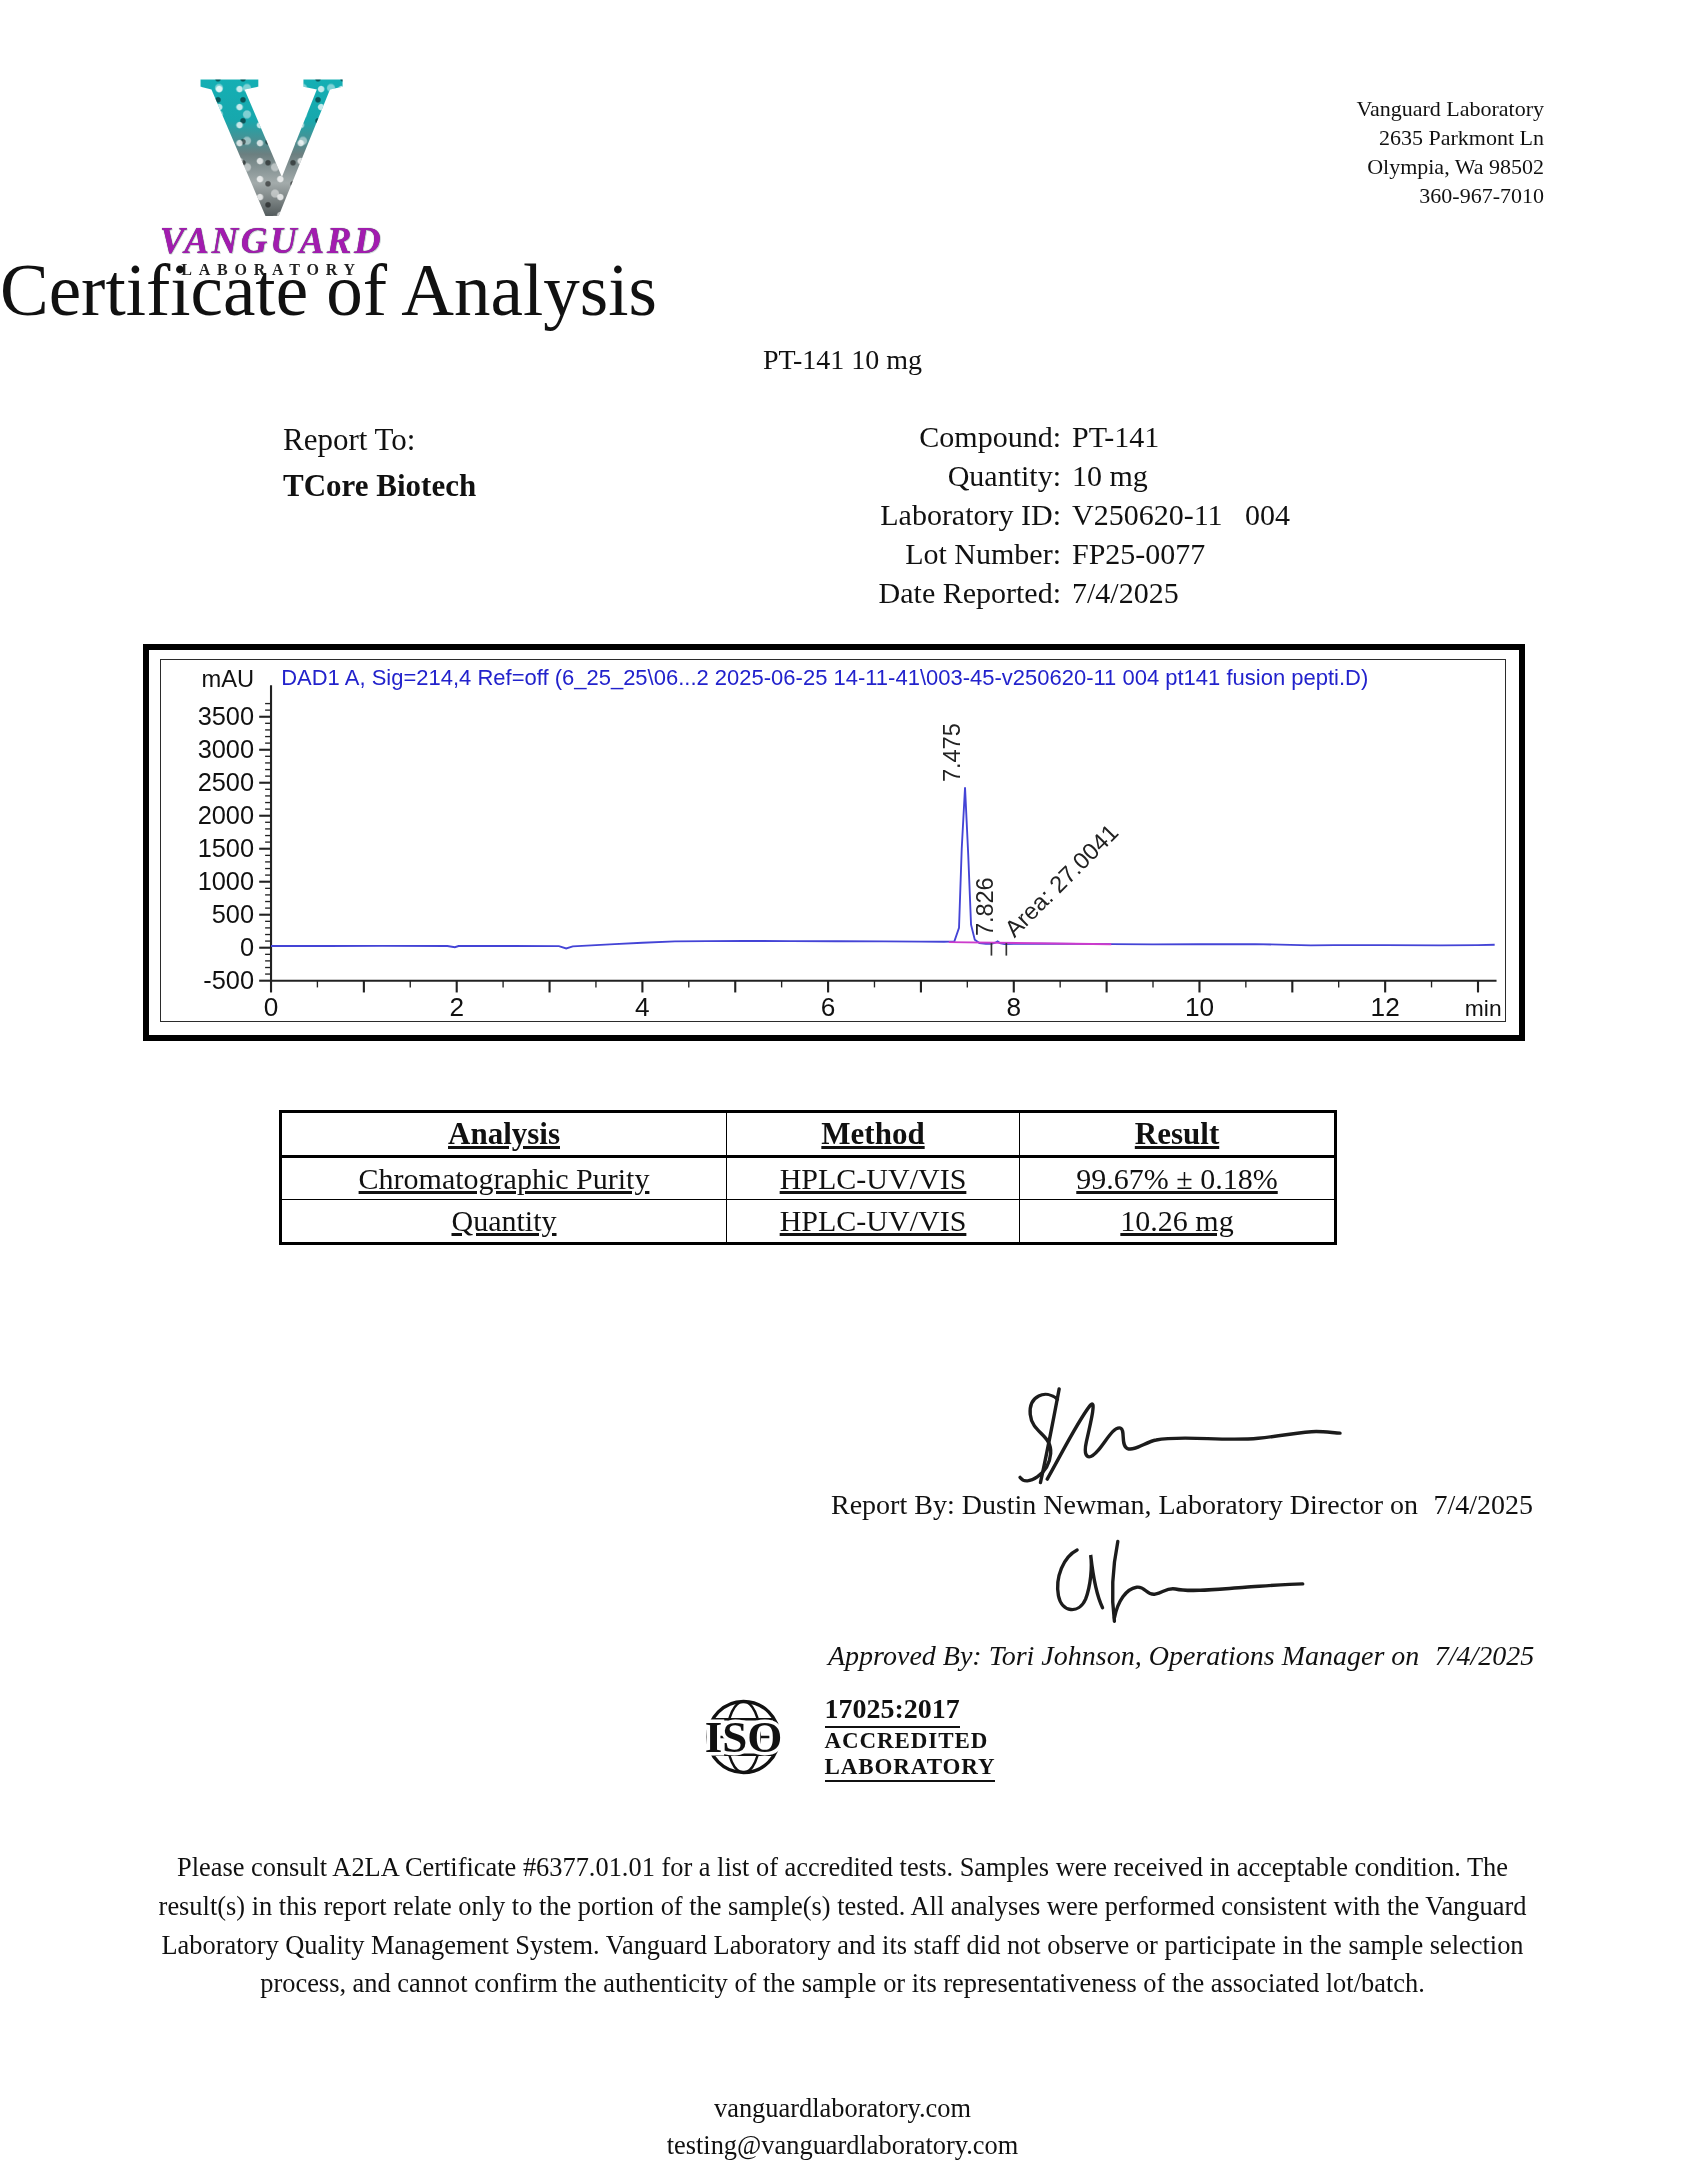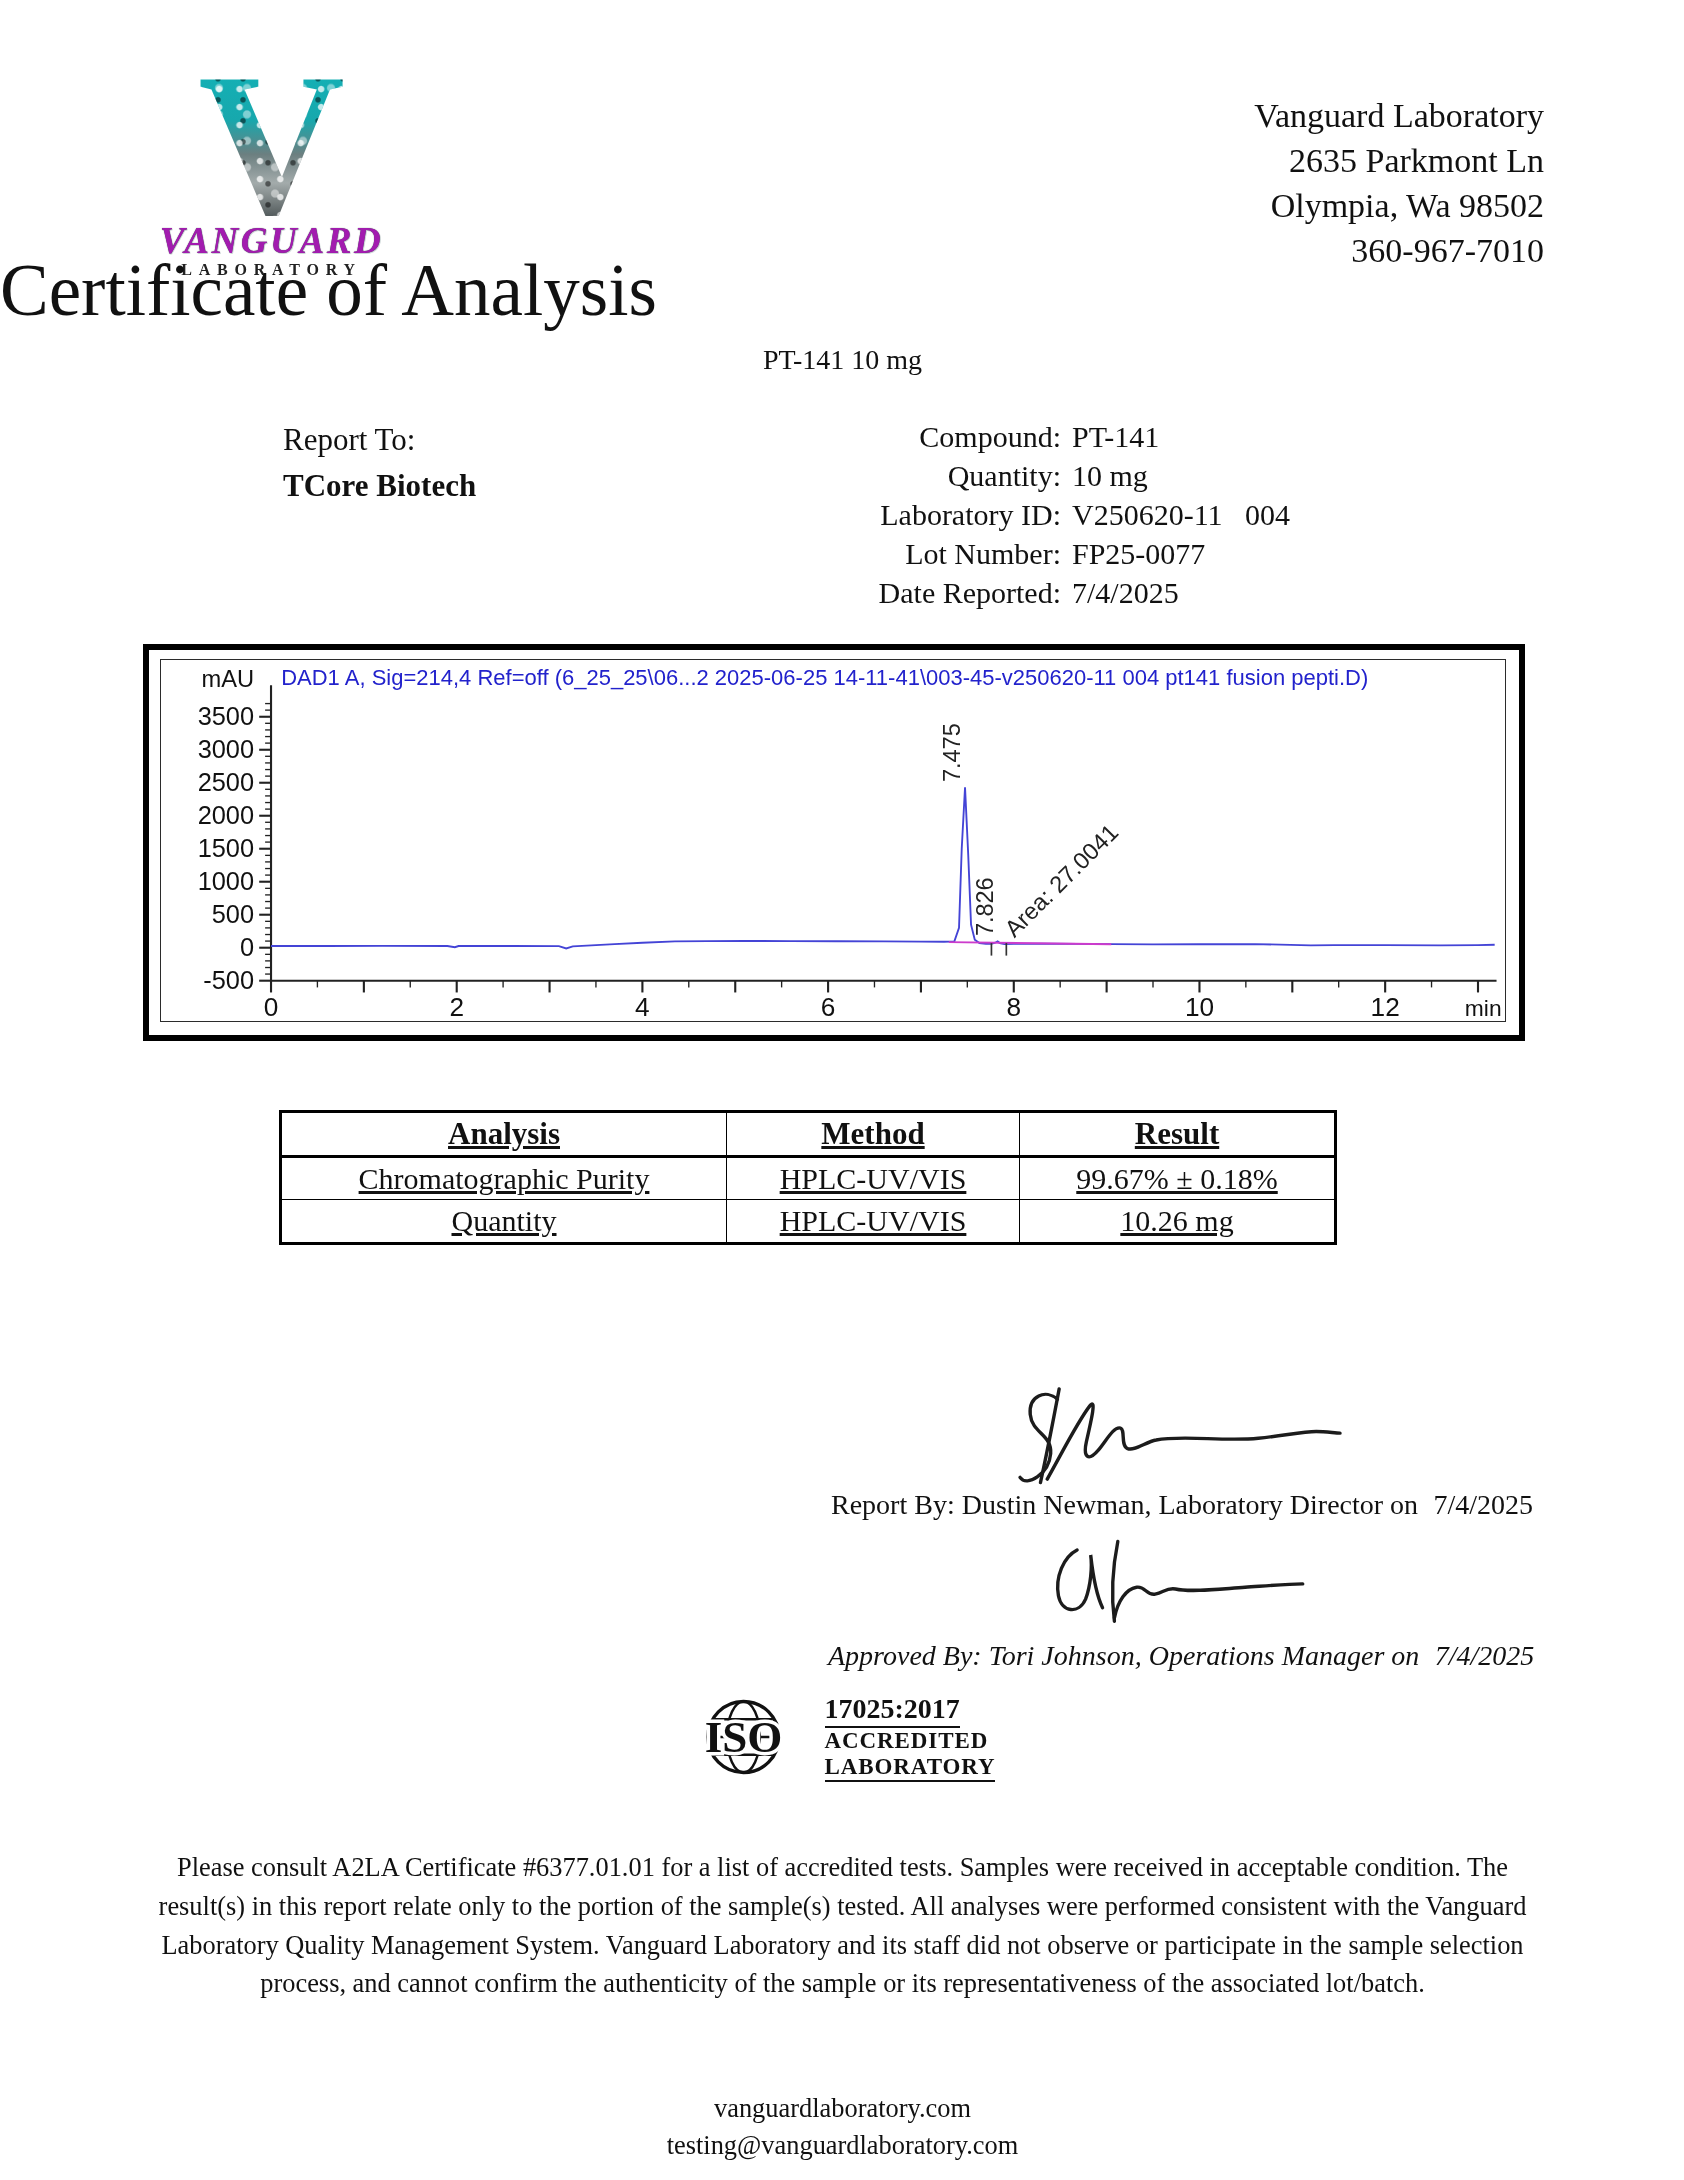--- a/index.html
+++ b/index.html
@@ -12,21 +12,21 @@
       radial-gradient(circle at 6px 5.1px, rgba(255,255,255,.75) 2.6px, transparent 3.8px),
       radial-gradient(circle at 16px 12.8px, rgba(0,0,0,.5) 2.1px, transparent 3.4px),
       radial-gradient(circle at 11px 22px, rgba(255,255,255,.45) 3.4px, transparent 4.7px),
       linear-gradient(180deg,#13b1b6 0%,#17a8ad 34%,#6c7f80 56%,#a3abab 74%,#41494a 100%);
     background-size:20.4px 18px,25px 21px,28px 26.4px,100% 100%;
     -webkit-background-clip:text;background-clip:text;color:transparent;}
   .logo-name{font-weight:bold;font-size:37px;letter-spacing:2.6px;color:#a21caf;
     text-shadow:0 0 0.9px #2c3d3d, 0.9px 0.9px 0 #d9e2e2;margin-top:-5.1px;font-style:italic;}
   .logo-sub{font-weight:bold;font-size:16px;letter-spacing:6.8px;color:#222;margin-top:-1.7px;}
   
-  .address{position:absolute;right:141px;top:94px;text-align:right;font-size:34px;line-height:1.32;}
+  .address{position:absolute;right:141px;top:94px;text-align:right;font-size:22px;line-height:1.32;}
   .doc-title{position:absolute;left:0;top:249px;width:100%;text-align:left;font-size:73px;}
   .doc-subtitle{position:absolute;left:0;top:344px;width:100%;text-align:center;font-size:28px;}
   
   .report-block{position:absolute;left:283px;top:417px;font-size:31px;line-height:1.48;}
   .report-client{font-weight:bold;}
   .info-block{position:absolute;left:537px;top:417px;font-size:30px;}
   .info-row{display:grid;grid-template-columns:524px auto;column-gap:11px;line-height:39px;}
   .info-label{text-align:right;}
   .info-value{text-align:left;white-space:pre;}
   

